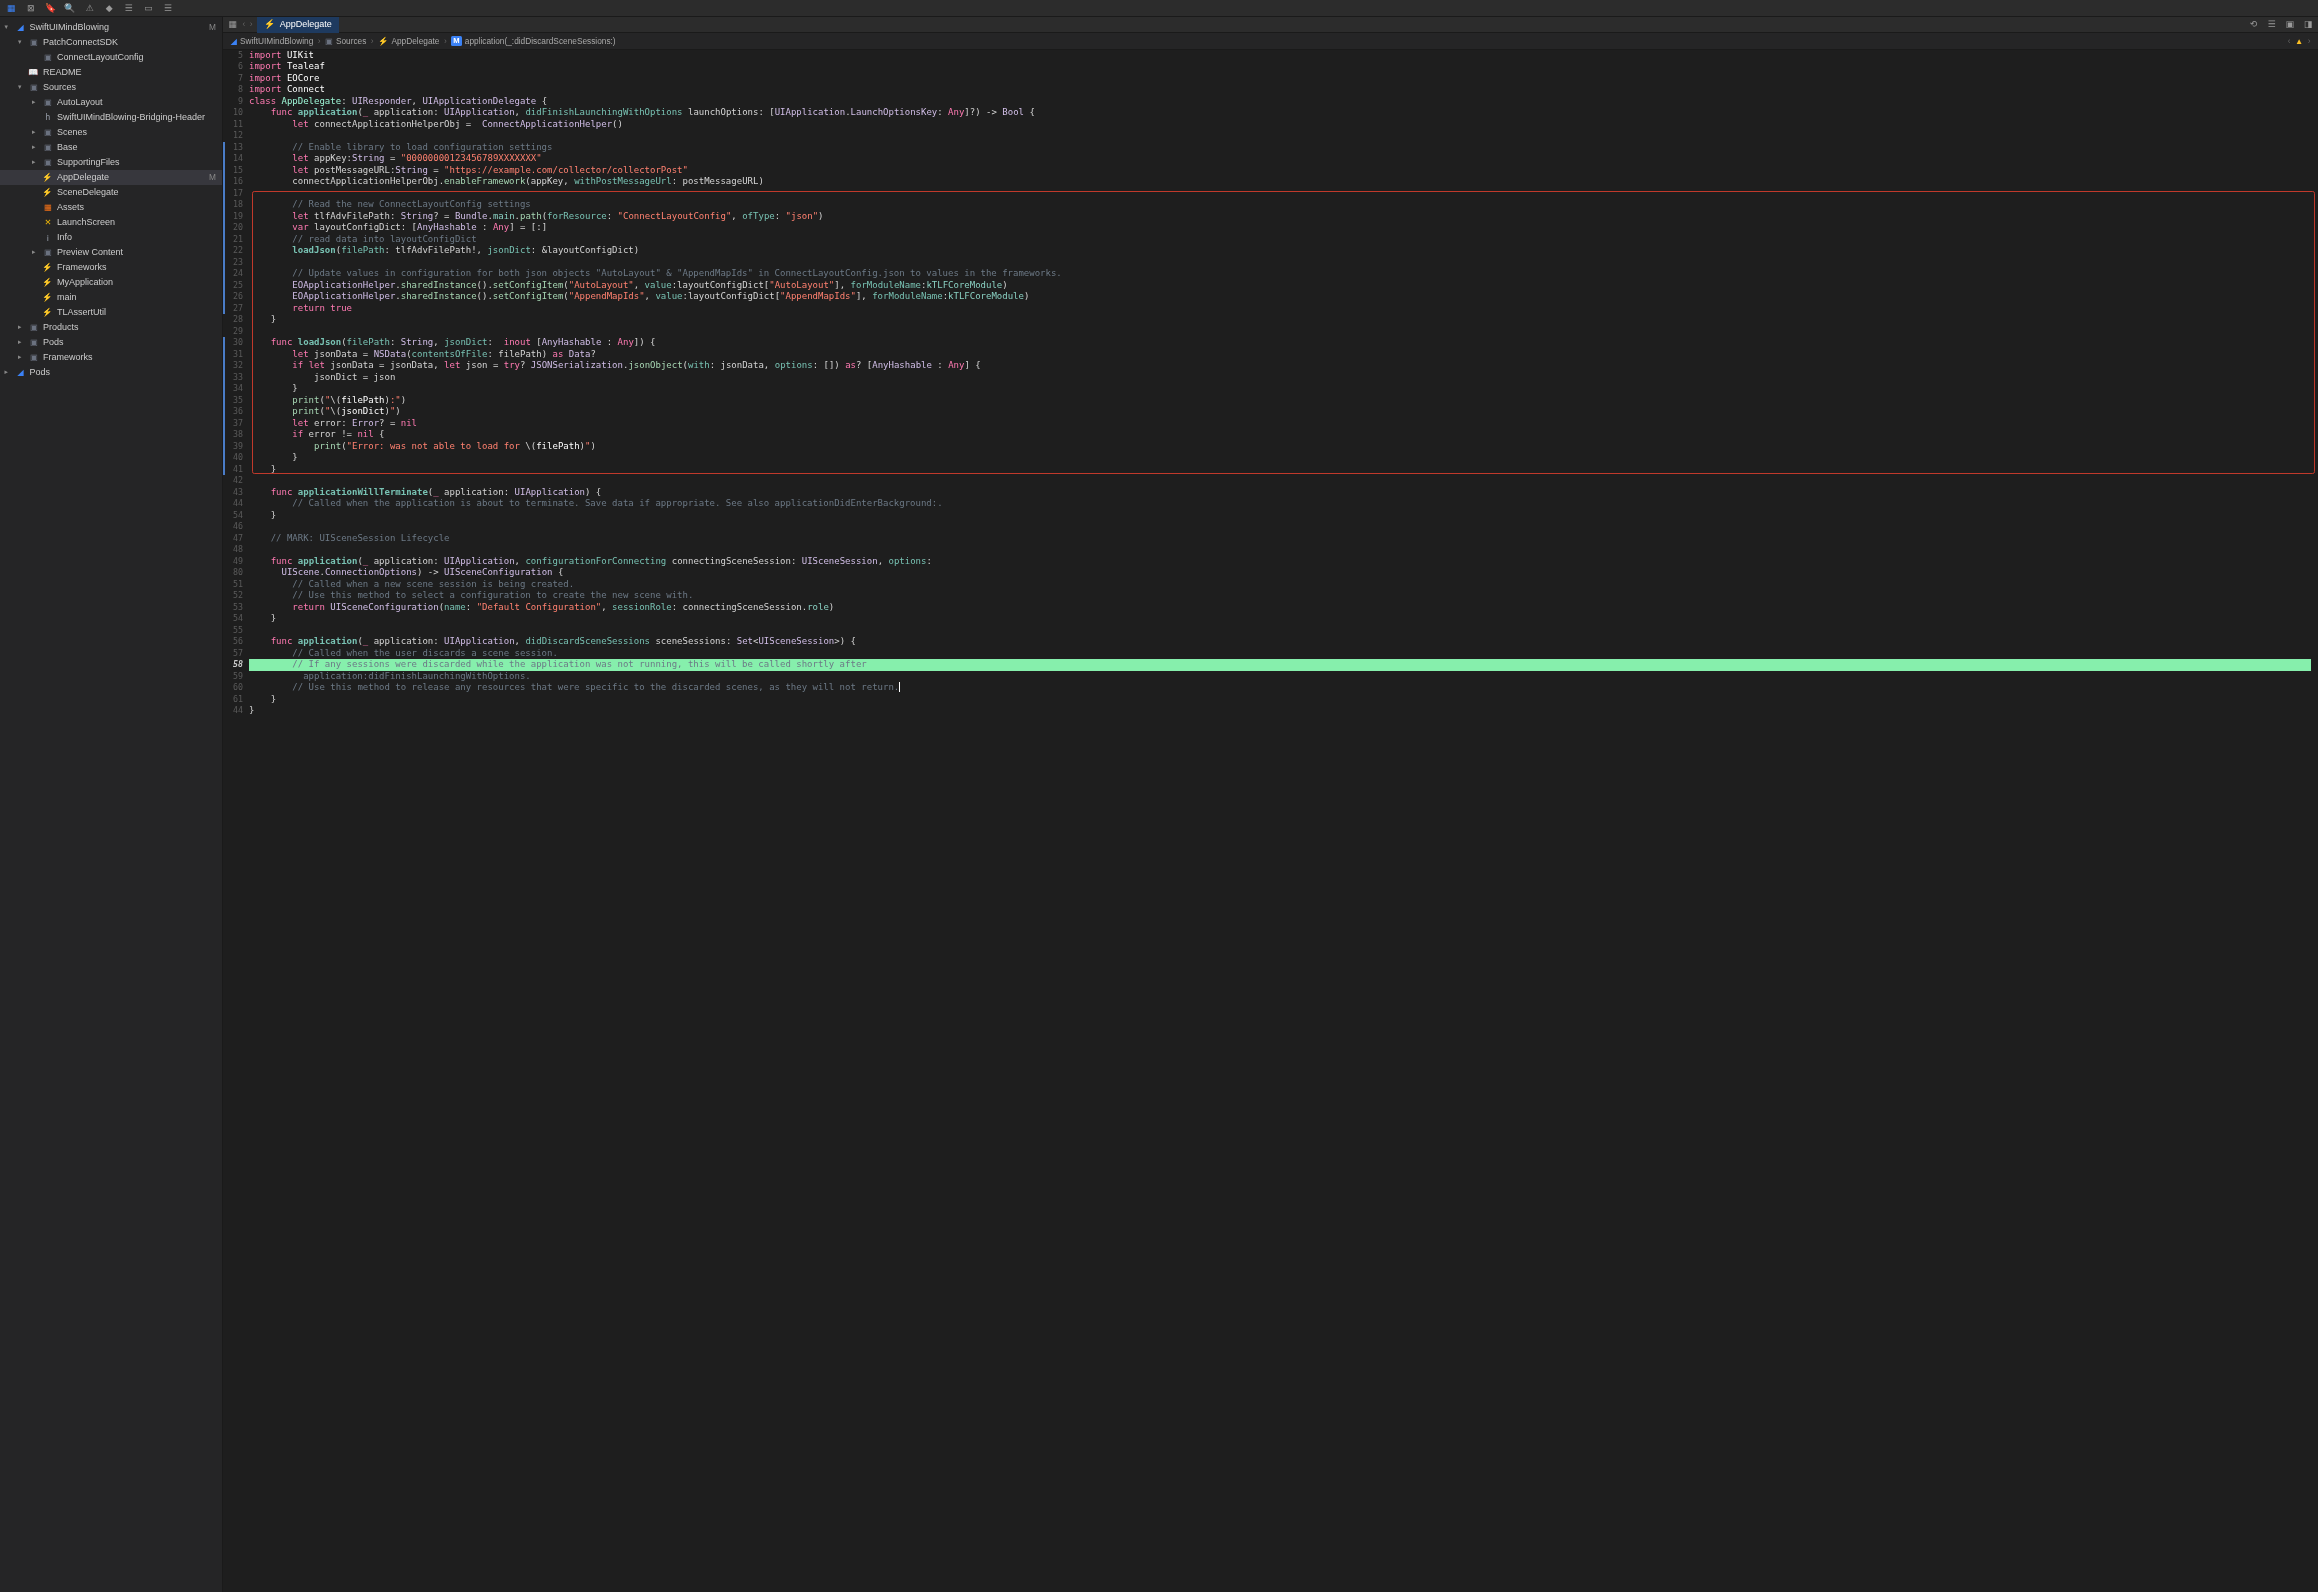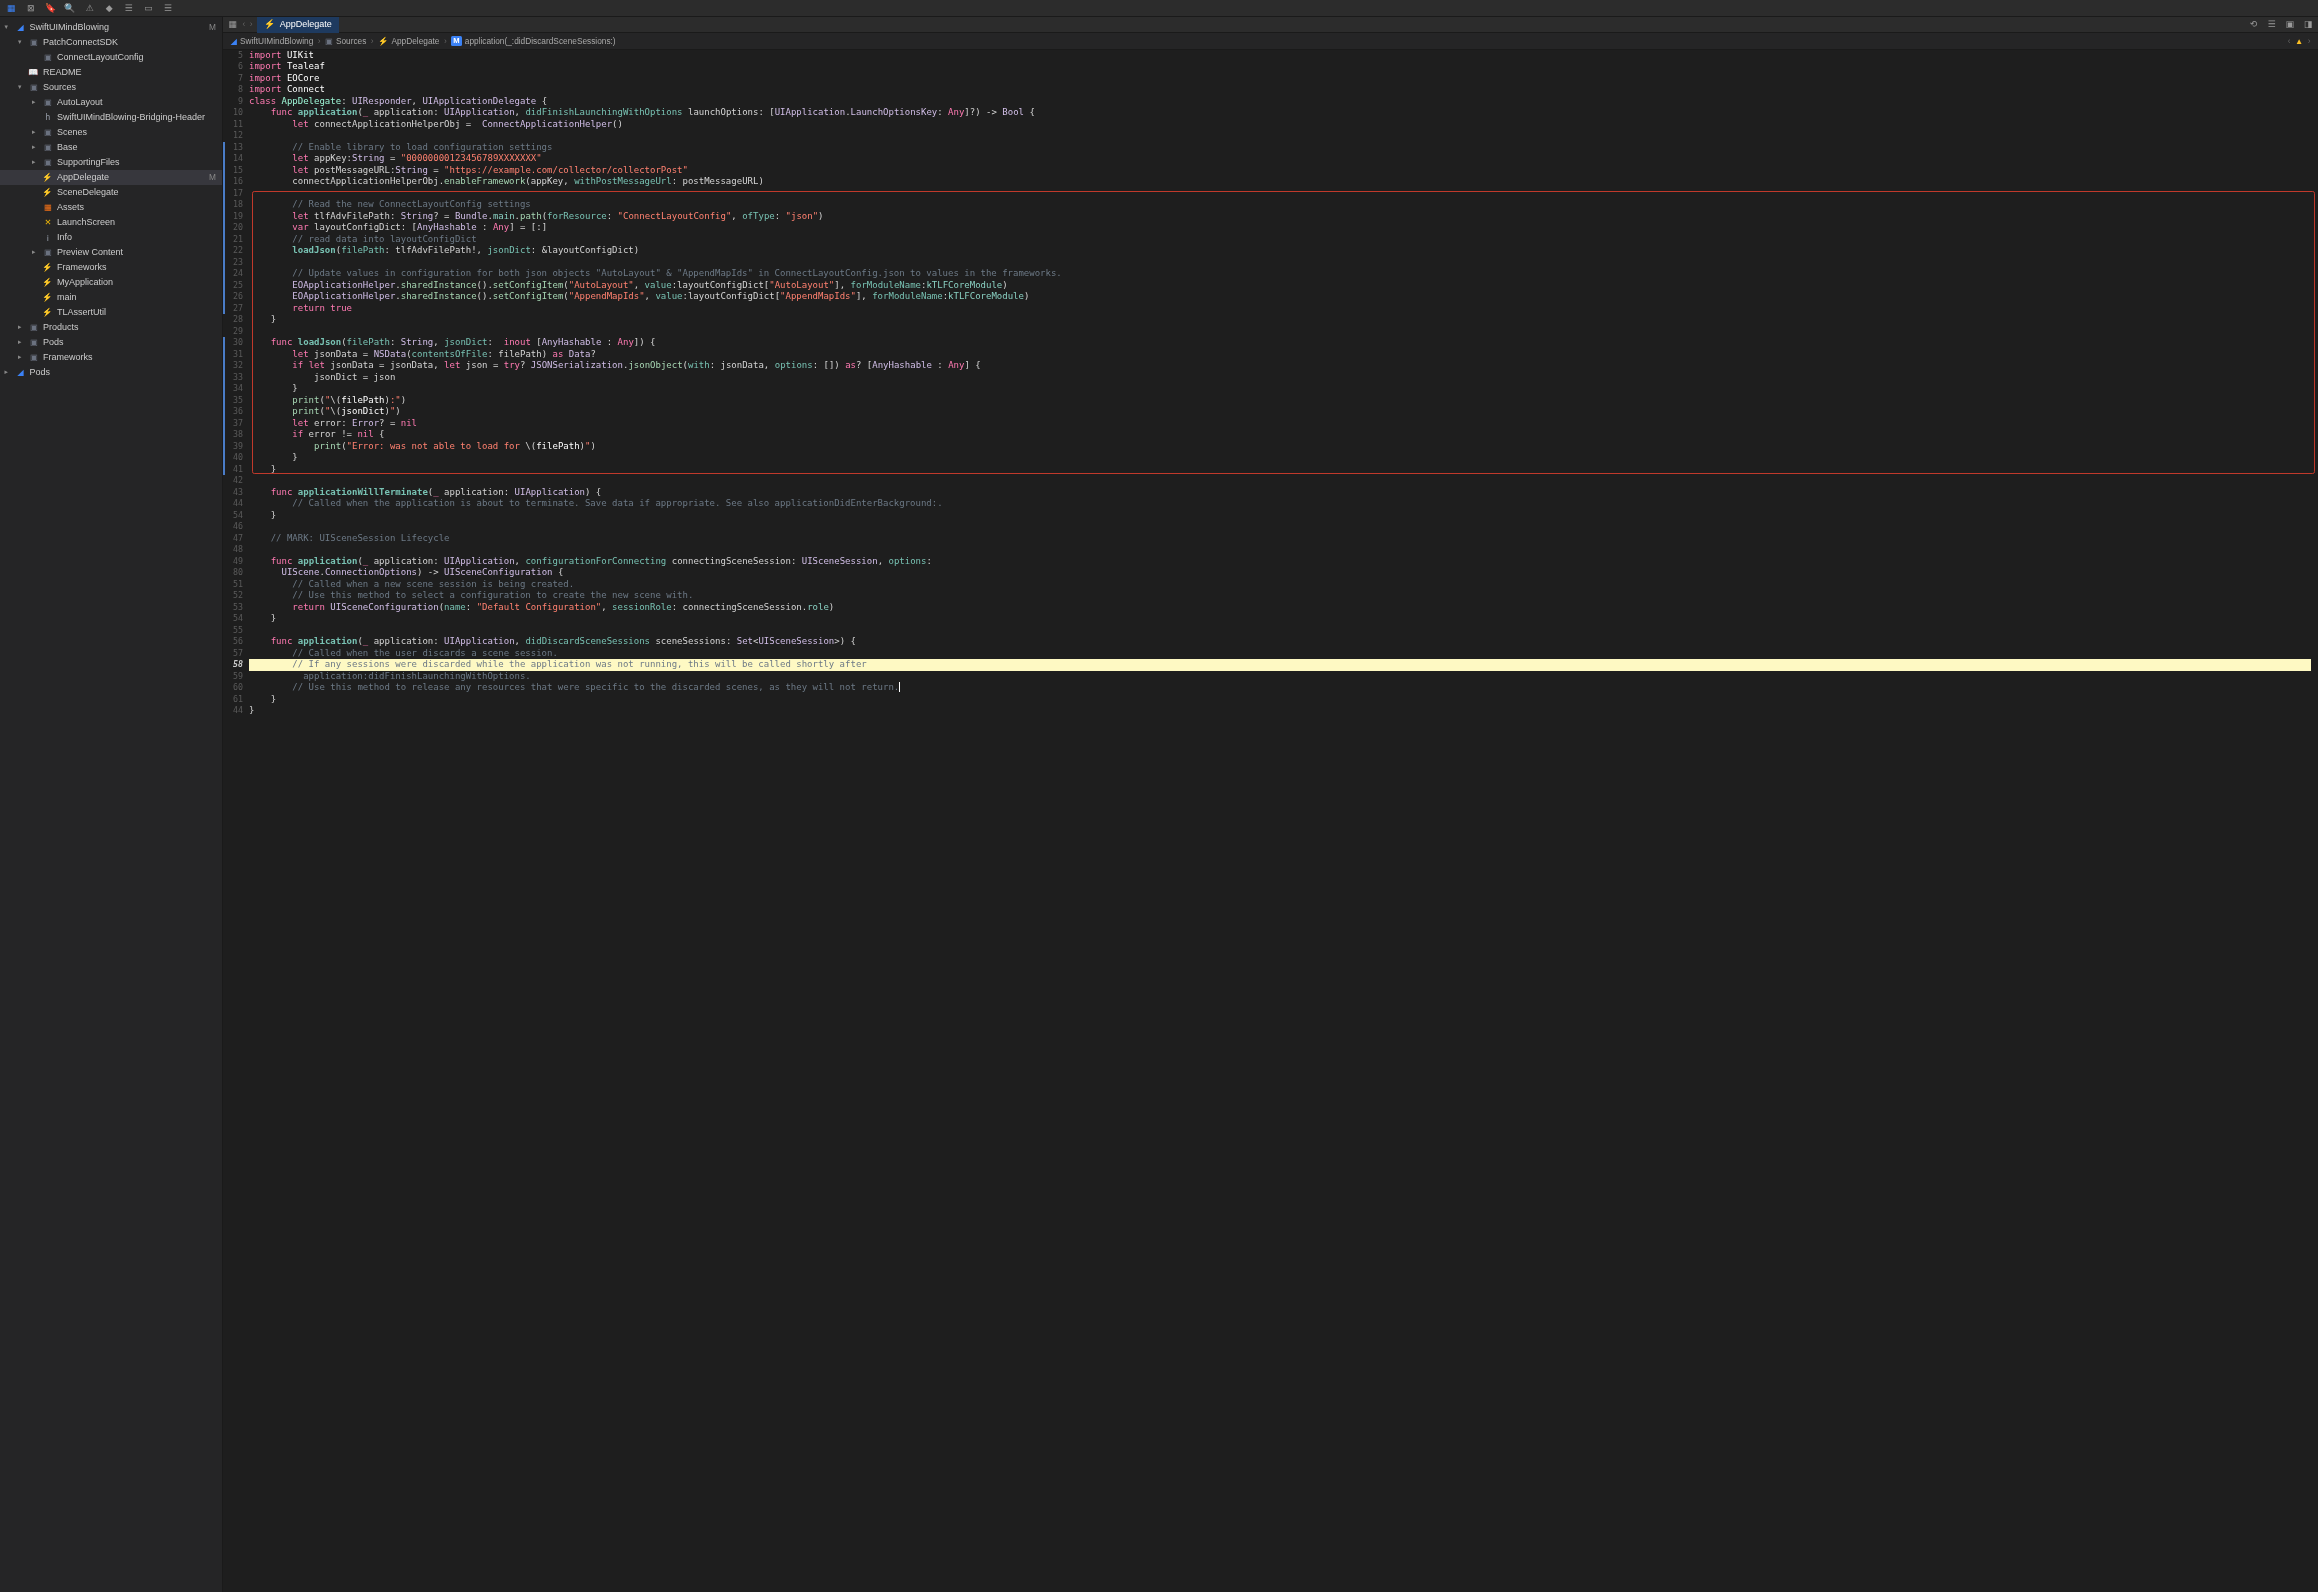--- a/index.html
+++ b/index.html
@@ -145,21 +145,21 @@
     .gutter .ln { height: 11.5px; position: relative; }
     .gutter .ln.current { color: #ccc; font-weight: 600; font-style: italic; }
     .change-bar { position: absolute; left: -7.6px; top: 0; bottom: 0; width: 2.3px; background: #4a7cc7; }
     .code {
       flex: 1;
       padding-right: 7px;
       white-space: pre;
       position: relative;
     }
     .code-line { height: 11.5px; }
-    .code-line.current { background: #fef9c3; }
+    .code-line.current { background: #86efac; }
     .kw { color: #ff7ab2; }
     .type { color: #9ef7d7; }
     .type2 { color: #d0bde6; }
     .fn { color: #78c2b3; font-weight: bold; }
     .fn2 { color: #a7d6b3; }
     .str { color: #ff8170; }
     .cm { color: #6c7986; }
     .param { color: #78c2b3; }
     .id { color: #fff; }
     .prop { color: #8ad1c3; }

